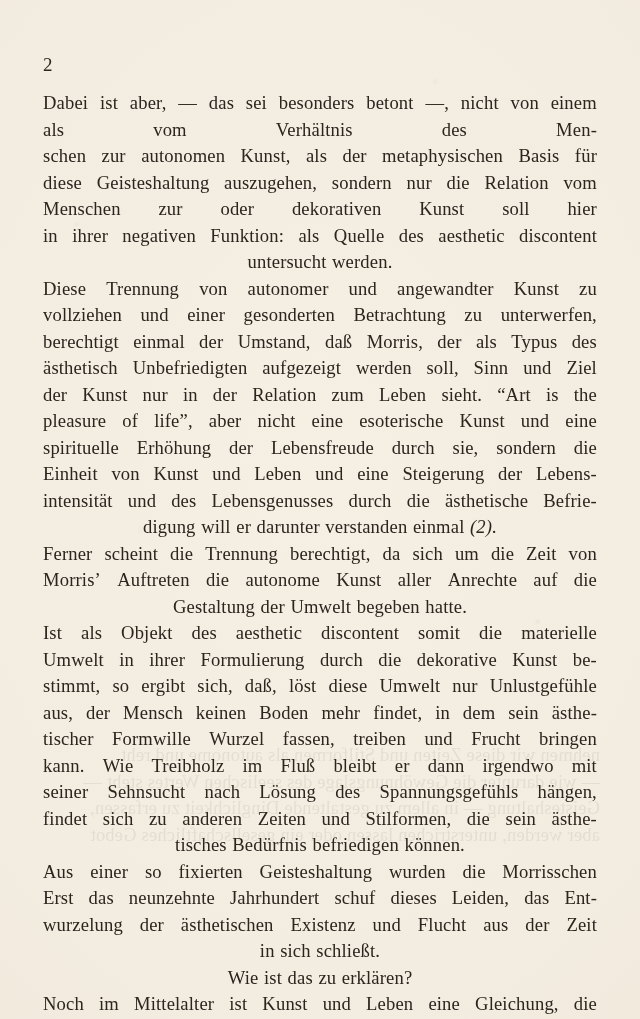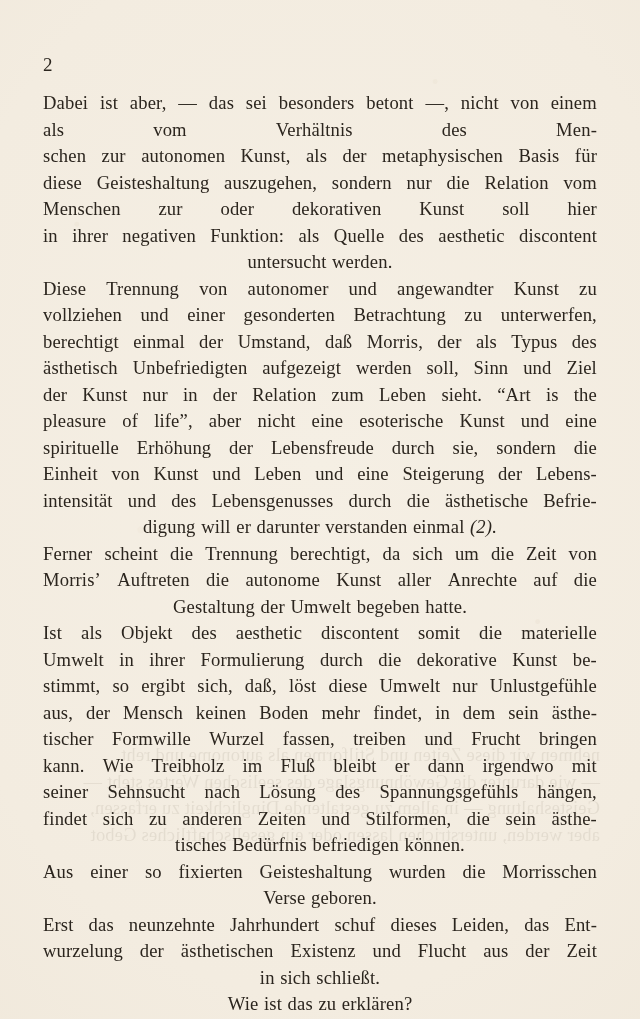--- a/index.html
+++ b/index.html
@@ -152,21 +152,20 @@
           <div class="ln j"><span class="w">stimmt,</span><span class="w">so</span><span class="w">ergibt</span><span class="w">sich,</span><span class="w">daß,</span><span class="w">löst</span><span class="w">diese</span><span class="w">Umwelt</span><span class="w">nur</span><span class="w">Unlustgefühle</span></div>
           <div class="ln j"><span class="w">aus,</span><span class="w">der</span><span class="w">Mensch</span><span class="w">keinen</span><span class="w">Boden</span><span class="w">mehr</span><span class="w">findet,</span><span class="w">in</span><span class="w">dem</span><span class="w">sein</span><span class="w">ästhe-</span></div>
           <div class="ln j"><span class="w">tischer</span><span class="w">Formwille</span><span class="w">Wurzel</span><span class="w">fassen,</span><span class="w">treiben</span><span class="w">und</span><span class="w">Frucht</span><span class="w">bringen</span></div>
           <div class="ln j"><span class="w">kann.</span><span class="w">Wie</span><span class="w">Treibholz</span><span class="w">im</span><span class="w">Fluß</span><span class="w">bleibt</span><span class="w">er</span><span class="w">dann</span><span class="w">irgendwo</span><span class="w">mit</span></div>
           <div class="ln j"><span class="w">seiner</span><span class="w">Sehnsucht</span><span class="w">nach</span><span class="w">Lösung</span><span class="w">des</span><span class="w">Spannungsgefühls</span><span class="w">hängen,</span></div>
           <div class="ln j"><span class="w">findet</span><span class="w">sich</span><span class="w">zu</span><span class="w">anderen</span><span class="w">Zeiten</span><span class="w">und</span><span class="w">Stilformen,</span><span class="w">die</span><span class="w">sein</span><span class="w">ästhe-</span></div>
           <div class="ln l"><span class="w">tisches</span><span class="w">Bedürfnis</span><span class="w">befriedigen</span><span class="w">können.</span></div>
         </div>
         <div class="para">
           <div class="ln j"><span class="w">Aus</span><span class="w">einer</span><span class="w">so</span><span class="w">fixierten</span><span class="w">Geisteshaltung</span><span class="w">wurden</span><span class="w">die</span><span class="w">Morrisschen</span></div>
-          <div class="ln l"><span class="w">Verse</span><span class="w">geboren.</span></div>
         </div>
         <div class="para">
           <div class="ln j"><span class="w">Erst</span><span class="w">das</span><span class="w">neunzehnte</span><span class="w">Jahrhundert</span><span class="w">schuf</span><span class="w">dieses</span><span class="w">Leiden,</span><span class="w">das</span><span class="w">Ent-</span></div>
           <div class="ln j"><span class="w">wurzelung</span><span class="w">der</span><span class="w">ästhetischen</span><span class="w">Existenz</span><span class="w">und</span><span class="w">Flucht</span><span class="w">aus</span><span class="w">der</span><span class="w">Zeit</span></div>
           <div class="ln l"><span class="w">in</span><span class="w">sich</span><span class="w">schließt.</span></div>
         </div>
         <div class="para">
           <div class="ln l"><span class="w">Wie</span><span class="w">ist</span><span class="w">das</span><span class="w">zu</span><span class="w">erklären?</span></div>
         </div>
         <div class="para">

